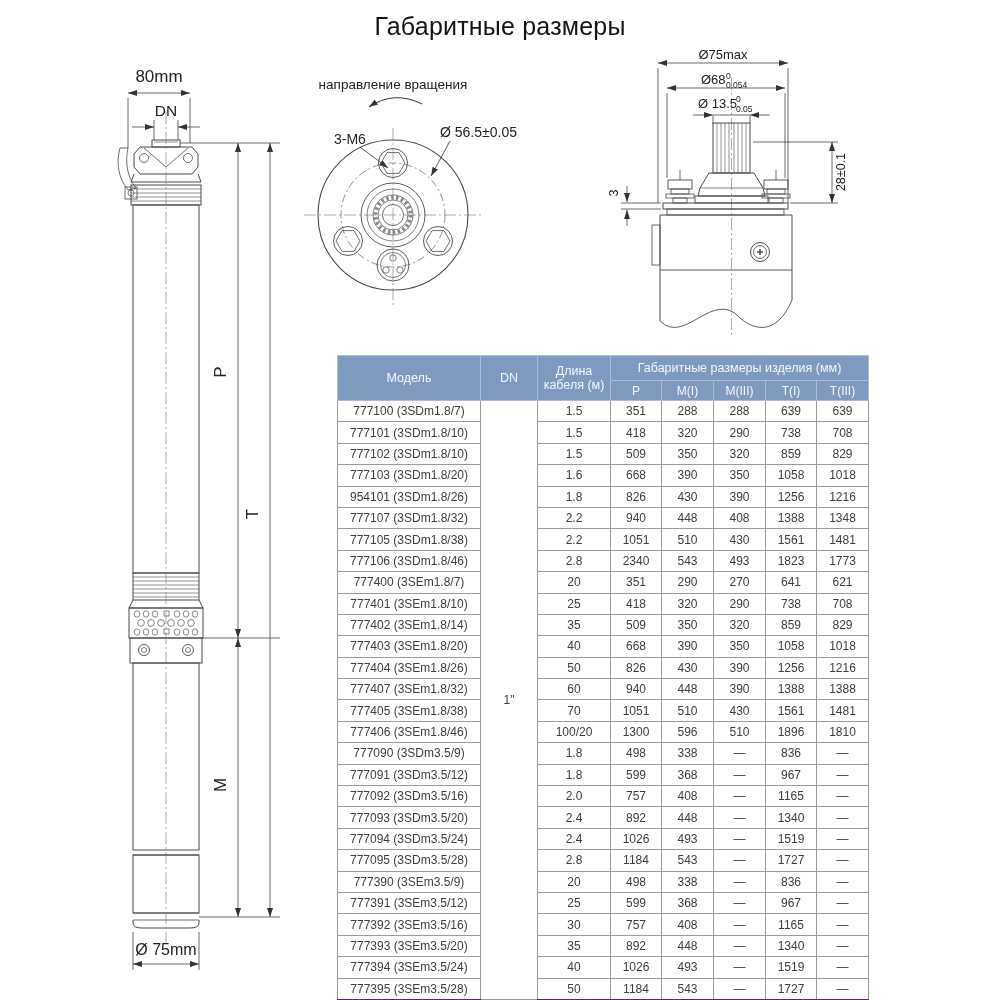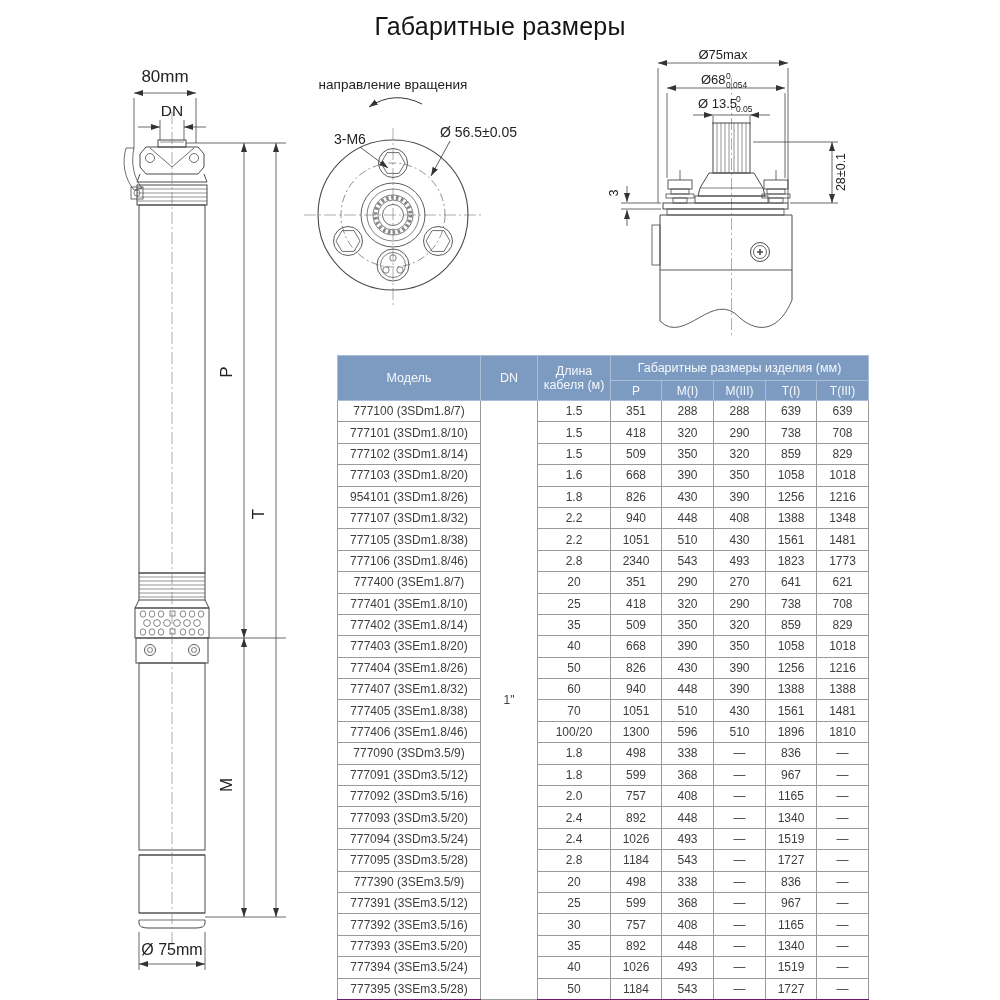--- a/index.html
+++ b/index.html
@@ -31,21 +31,21 @@
     <defs>
       <marker id="aE" markerUnits="userSpaceOnUse" markerWidth="10" markerHeight="8" refX="9" refY="3" orient="auto">
           <path d="M0,0 L9,3 L0,6 Z" fill="#333"></path>
         </marker>
       <marker id="aS" markerUnits="userSpaceOnUse" markerWidth="10" markerHeight="8" refX="9" refY="3" orient="auto-start-reverse">
           <path d="M0,0 L9,3 L0,6 Z" fill="#333"></path>
         </marker>
     </defs>
   </svg>
 
-  <div class="svgbox" style="left:86px;top:52px;width:240px;height:940px">
+  <div class="svgbox" style="left:80px;top:52px;width:240px;height:940px">
   <svg width="240" height="940" viewBox="0 0 240 940">
     <g stroke="#4a4a4a" stroke-width="1" fill="none">
 
       <rect x="72" y="88" width="28" height="7"></rect>
       <line x1="74" y1="90" x2="98" y2="90" stroke-width="0.6"></line>
 
       <path d="M60,95 L54,102 L54,115 L60,122 L112,122 L118,115 L118,102 L112,95 Z"></path>
       <path d="M64,96 L86,115 L108,96" stroke-width="0.8"></path>
       <circle cx="64" cy="106" r="4.5" stroke-width="0.8"></circle>
       <circle cx="108" cy="106" r="4.5" stroke-width="0.8"></circle>
@@ -293,21 +293,21 @@
           <tr>
             <td>777101 (3SDm1.8/10)</td>
             <td>1.5</td>
             <td>418</td>
             <td>320</td>
             <td>290</td>
             <td>738</td>
             <td>708</td>
           </tr>
           <tr>
-            <td>777102 (3SDm1.8/14)</td>
+            <td>777102 (3SDm1.8/10)</td>
             <td>1.5</td>
             <td>509</td>
             <td>350</td>
             <td>320</td>
             <td>859</td>
             <td>829</td>
           </tr>
           <tr>
             <td>777103 (3SDm1.8/20)</td>
             <td>1.6</td>

